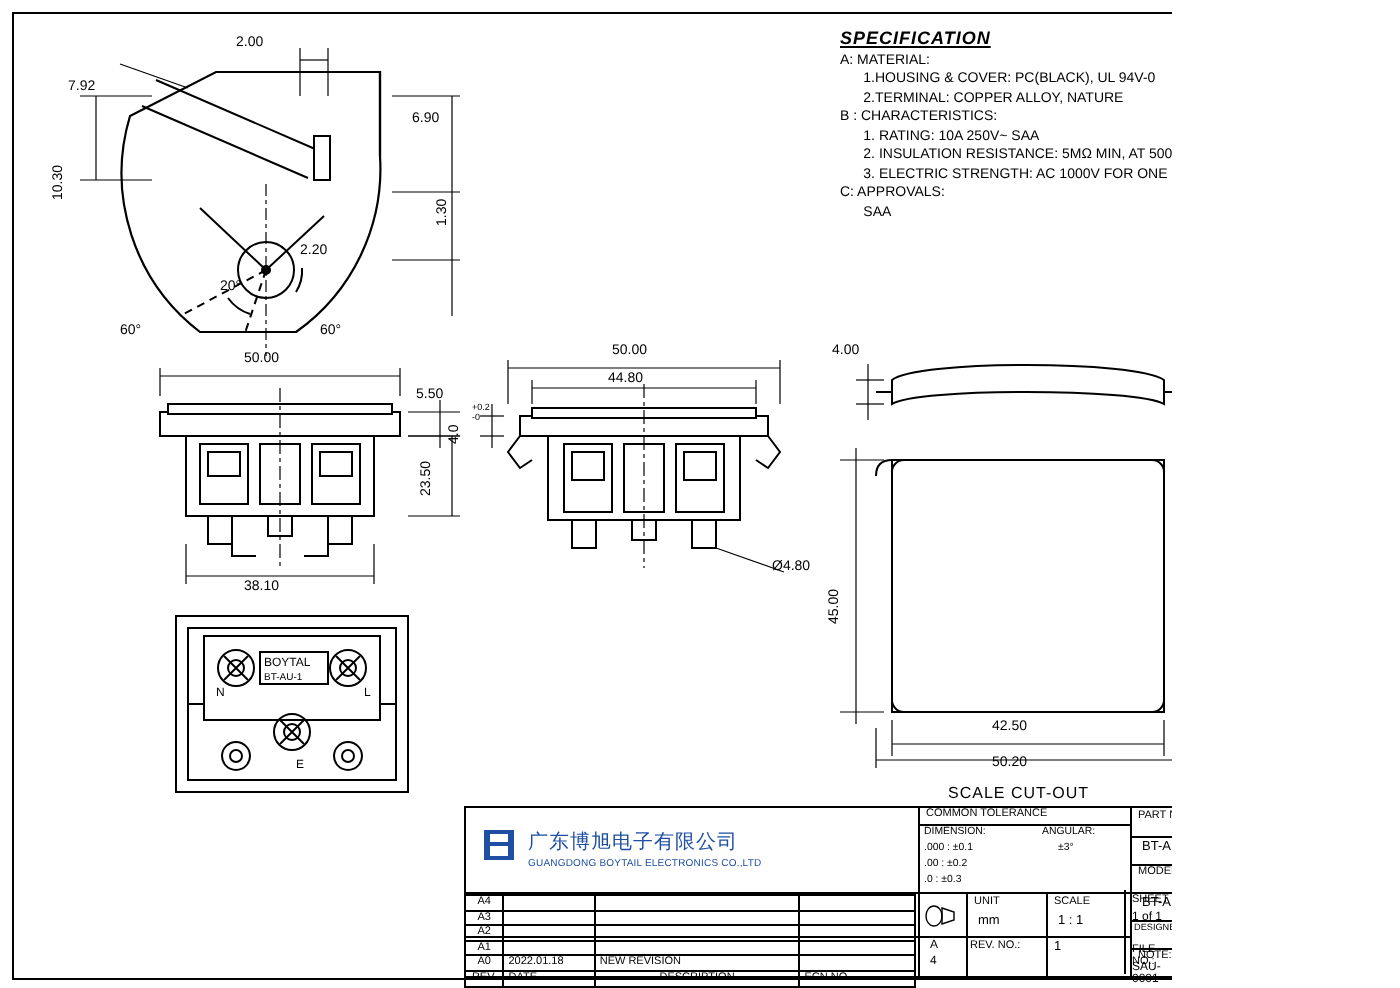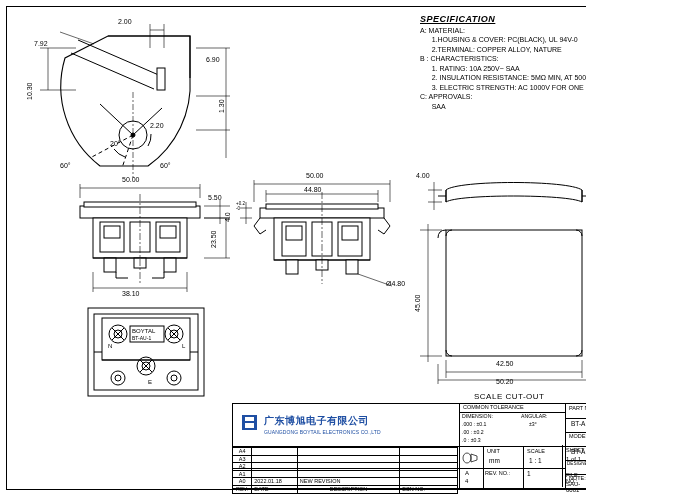--- a/index.html
+++ b/index.html
@@ -24,21 +24,21 @@
   #revtable table{border-collapse:collapse;width:100%;height:100%;font-size:5.5px;}
   #revtable td{border:1px solid #000;padding:0 2px;height:6.6px;line-height:6.6px;}
   .c-rev{width:14px;text-align:center;}
   .c-date{width:40px;}
   .c-desc{width:96px;}
   .c-ecn{width:52px;}
   
   .logo-sq{position:absolute;width:15px;height:15px;background:#1f4fa3;}
   .logo-sq:after{content:"";position:absolute;left:3px;top:2px;width:9px;height:4px;background:#fff;}
   .logo-sq:before{content:"";position:absolute;left:3px;top:8px;width:9px;height:5px;background:#fff;}
-  .cn{font-size:10px;font-weight:bold;color:#1f4fa3;letter-spacing:.5px;}
+  .cn{font-size:10px;font-weight:normal;color:#1f4fa3;letter-spacing:.5px;}
   .en{font-size:5px;color:#1f4fa3;letter-spacing:.1px;}
   svg{display:block;}
 </style>
 </head>
 <body>
 
 <div id="sheet">
   <div class="frame"></div>
 
   <div class="abs" id="spec">

